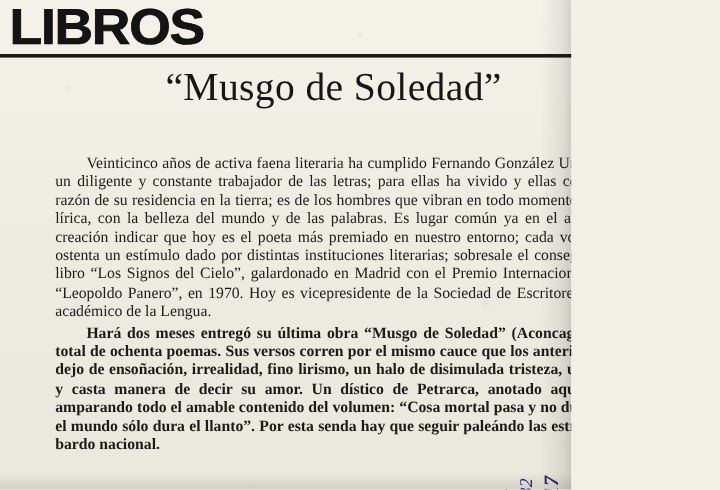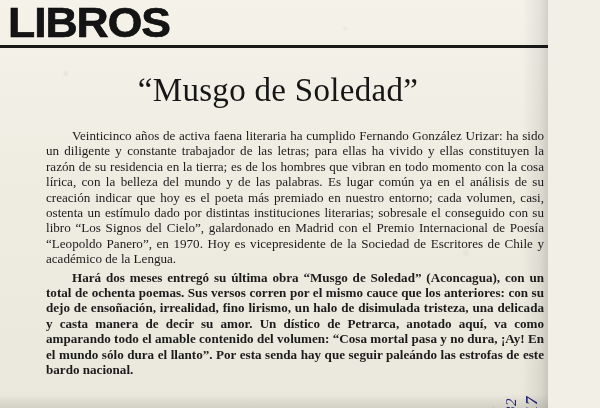--- a/index.html
+++ b/index.html
@@ -8,21 +8,21 @@
   }
   body {
     width: 600px;
     height: 408px;
     background: #f2efe6;
     font-family: "Liberation Serif", serif;
     overflow: hidden;
   }
   .page {
     position: relative;
-    width: 548px;
+    width: 476px;
     height: 408px;
     background: linear-gradient(180deg, #f5f2ea 0%, #efece2 40%, #eae7dc 100%);
     overflow: hidden;
   }
   
   .page:before {
     content: "";
     position: absolute;
     inset: 0;
     background:
@@ -68,21 +68,20 @@
     position: absolute;
     left: 0;
     top: 54px;
     width: 556px;
     text-align: center;
     font-family: "Liberation Serif", serif;
     font-size: 33px;
     line-height: 38px;
     color: #161616;
     letter-spacing: 0.3px;
-    margin-top: 17px;
   }
 
   
   .article {
     position: absolute;
     left: 46px;
     top: 100px;
     width: 498px;
     font-size: 13.1px;
     line-height: 15.4px;

